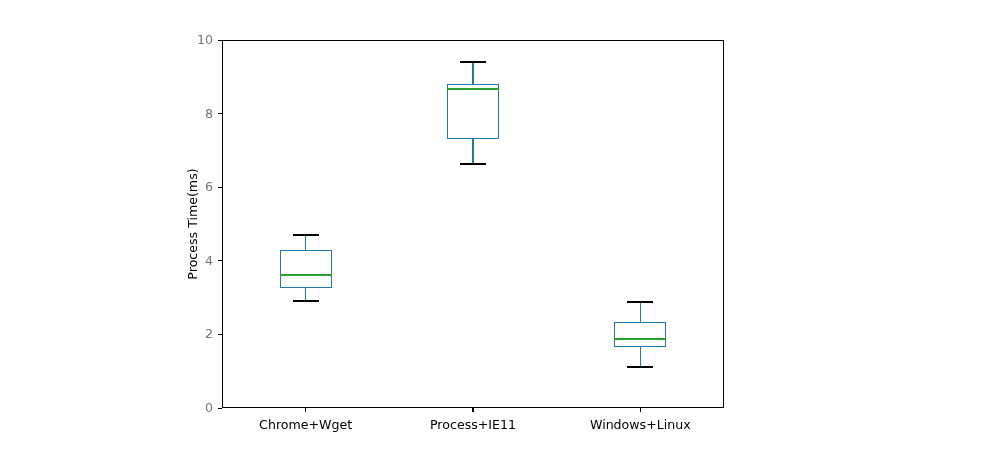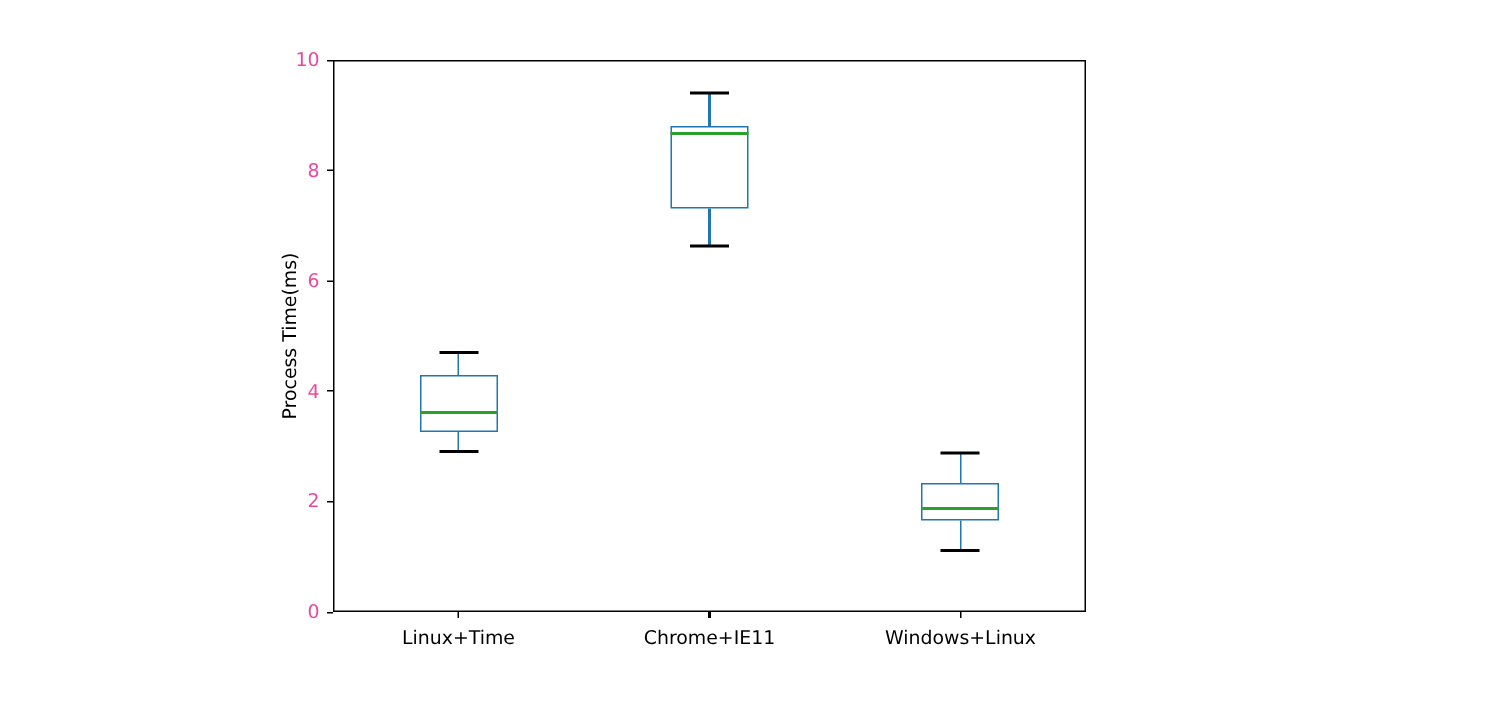--- a/index.html
+++ b/index.html
@@ -61,21 +61,21 @@
     height: 1.1px;
     background: #000000;
   }
   .ytick .ticklabel {
     position: absolute;
     right: 9px;
     top: -9px;
     height: 18px;
     line-height: 18px;
     font-size: 12.6px;
-    color: #ec4899;
+    color: #737373;
     text-align: left;
     white-space: nowrap;
   }
   
   .xtick {
     position: absolute;
     top: 408px;
     height: 1px;
   }
   .xtick .tickmark {
@@ -155,25 +155,25 @@
         <div class="ticklabel">8</div>
       </div>
       <div class="ytick" style="top: 40px;">
         <div class="tickmark"></div>
         <div class="ticklabel">10</div>
       </div>
     </div>
   <div id="xticks-container">
       <div class="xtick" style="left: 305.667px;">
         <div class="tickmark"></div>
-        <div class="ticklabel">Linux+Time</div>
+        <div class="ticklabel">Chrome+Wget</div>
       </div>
       <div class="xtick" style="left: 473px;">
         <div class="tickmark"></div>
-        <div class="ticklabel">Chrome+IE11</div>
+        <div class="ticklabel">Process+IE11</div>
       </div>
       <div class="xtick" style="left: 640.333px;">
         <div class="tickmark"></div>
         <div class="ticklabel">Windows+Linux</div>
       </div>
     </div>
 
   <div id="axes"></div>
 
   <div id="boxes-container">

